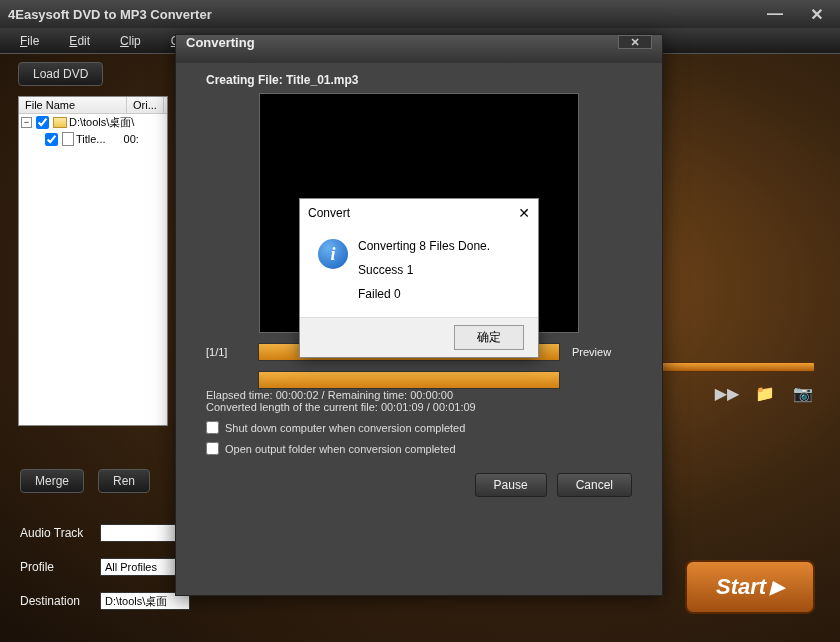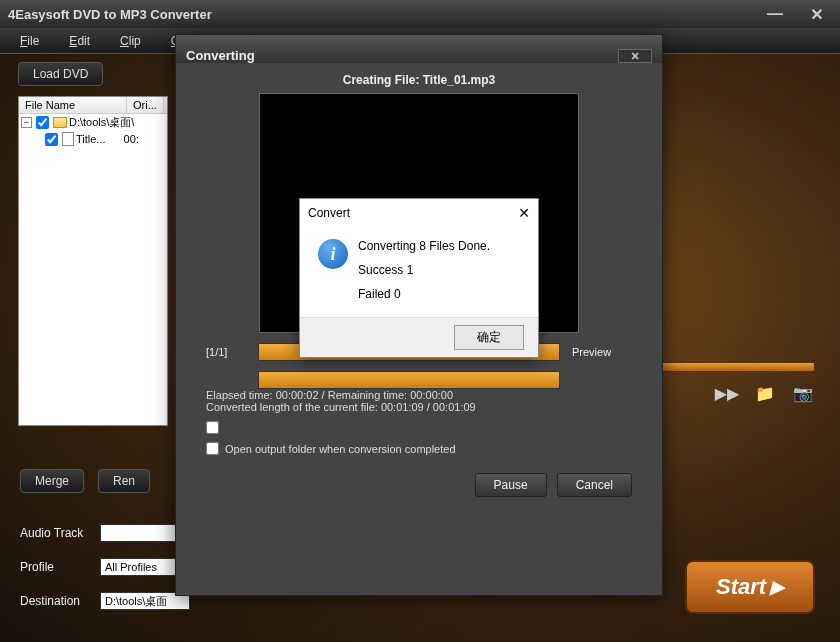--- a/index.html
+++ b/index.html
@@ -38,24 +38,24 @@
 .orange-bar { height: 10px; background: linear-gradient(#f0a030, #b06010); border: 1px solid #5a3008; border-radius: 2px; margin: 8px 0; }
 .play-controls { display: flex; gap: 14px; justify-content: flex-end; margin-top: 12px; }
 .play-controls div { width: 24px; height: 18px; color: #ccc; display: flex; align-items: center; justify-content: center; cursor: pointer; }
 
 .start-btn { position: absolute; bottom: 28px; right: 25px; width: 130px; height: 54px; background: linear-gradient(#e08530, #a04e10); border: 2px solid #5a2a05; border-radius: 8px; display: flex; align-items: center; justify-content: center; cursor: pointer; }
 .start-btn span { color: #fff; font-size: 22px; font-weight: bold; font-style: italic; }
 .start-btn .tri { margin-left: 4px; color: #fff; font-size: 18px; }
 
 
 .dlg-convert { position: absolute; top: 34px; left: 175px; width: 488px; height: 562px; background: #444; border: 1px solid #222; box-shadow: 0 3px 20px rgba(0,0,0,0.6); }
-.dlg-convert .dlg-title { height: 28px; background: linear-gradient(#555, #333); display: flex; align-items: flex-end; padding: 0 10px; color: #eee; font-size: 13px; font-weight: bold; }
+.dlg-convert .dlg-title { height: 28px; background: linear-gradient(#555, #333); display: flex; align-items: flex-start; padding: 0 10px; color: #eee; font-size: 13px; font-weight: bold; }
 .dlg-convert .dlg-close { margin-left: auto; width: 34px; height: 14px; background: #333; border: 1px solid #666; display: flex; align-items: center; justify-content: center; color: #ccc; font-size: 11px; cursor: pointer; }
 .dlg-body { padding: 10px 30px; color: #eee; font-size: 12px; }
-.creating { text-align: center; font-weight: bold; margin-bottom: 6px; }
+.creating { text-align: left; font-weight: bold; margin-bottom: 6px; }
 .vid-box { width: 320px; height: 240px; background: #000; border: 1px solid #666; margin: 0 auto; }
 .prog-row { display: flex; align-items: center; gap: 12px; margin-top: 10px; }
 .prog-label { width: 40px; font-size: 11px; }
 .prog-bar { flex: 1; height: 18px; background: linear-gradient(#f0b040, #d08010); border: 1px solid #333; }
 .prog-rt { width: 60px; font-size: 11px; }
 .info-line { margin-top: 0; font-size: 11px; color: #ddd; }
 .chk-line { margin-top: 8px; display: flex; align-items: center; gap: 6px; font-size: 11px; color: #ddd; }
 .chk-line input { width: 13px; height: 13px; }
 .dlg-btns { display: flex; gap: 10px; justify-content: flex-end; margin-top: 18px; }
 .dlg-btns button { background: linear-gradient(#555, #333); border: 1px solid #222; color: #eee; font-size: 12px; padding: 4px 18px; border-radius: 3px; cursor: pointer; }
@@ -160,20 +160,21 @@
     </div>
     <div class="prog-row">
       <div class="prog-label"></div>
       <div class="prog-bar"></div>
       <div class="prog-rt"></div>
     </div>
     <div class="info-line">Elapsed time:  00:00:02 / Remaining time:  00:00:00</div>
     <div class="info-line">Converted length of the current file:  00:01:09 / 00:01:09</div>
     <div class="chk-line">
       <input type="checkbox" style="">
+      <span>Shut down computer when conversion completed</span>
     </div>
     <div class="chk-line">
       <input type="checkbox" style="">
       <span>Open output folder when conversion completed</span>
     </div>
     <div class="dlg-btns">
       <button>Pause</button>
       <button>Cancel</button>
     </div>
   </div>

